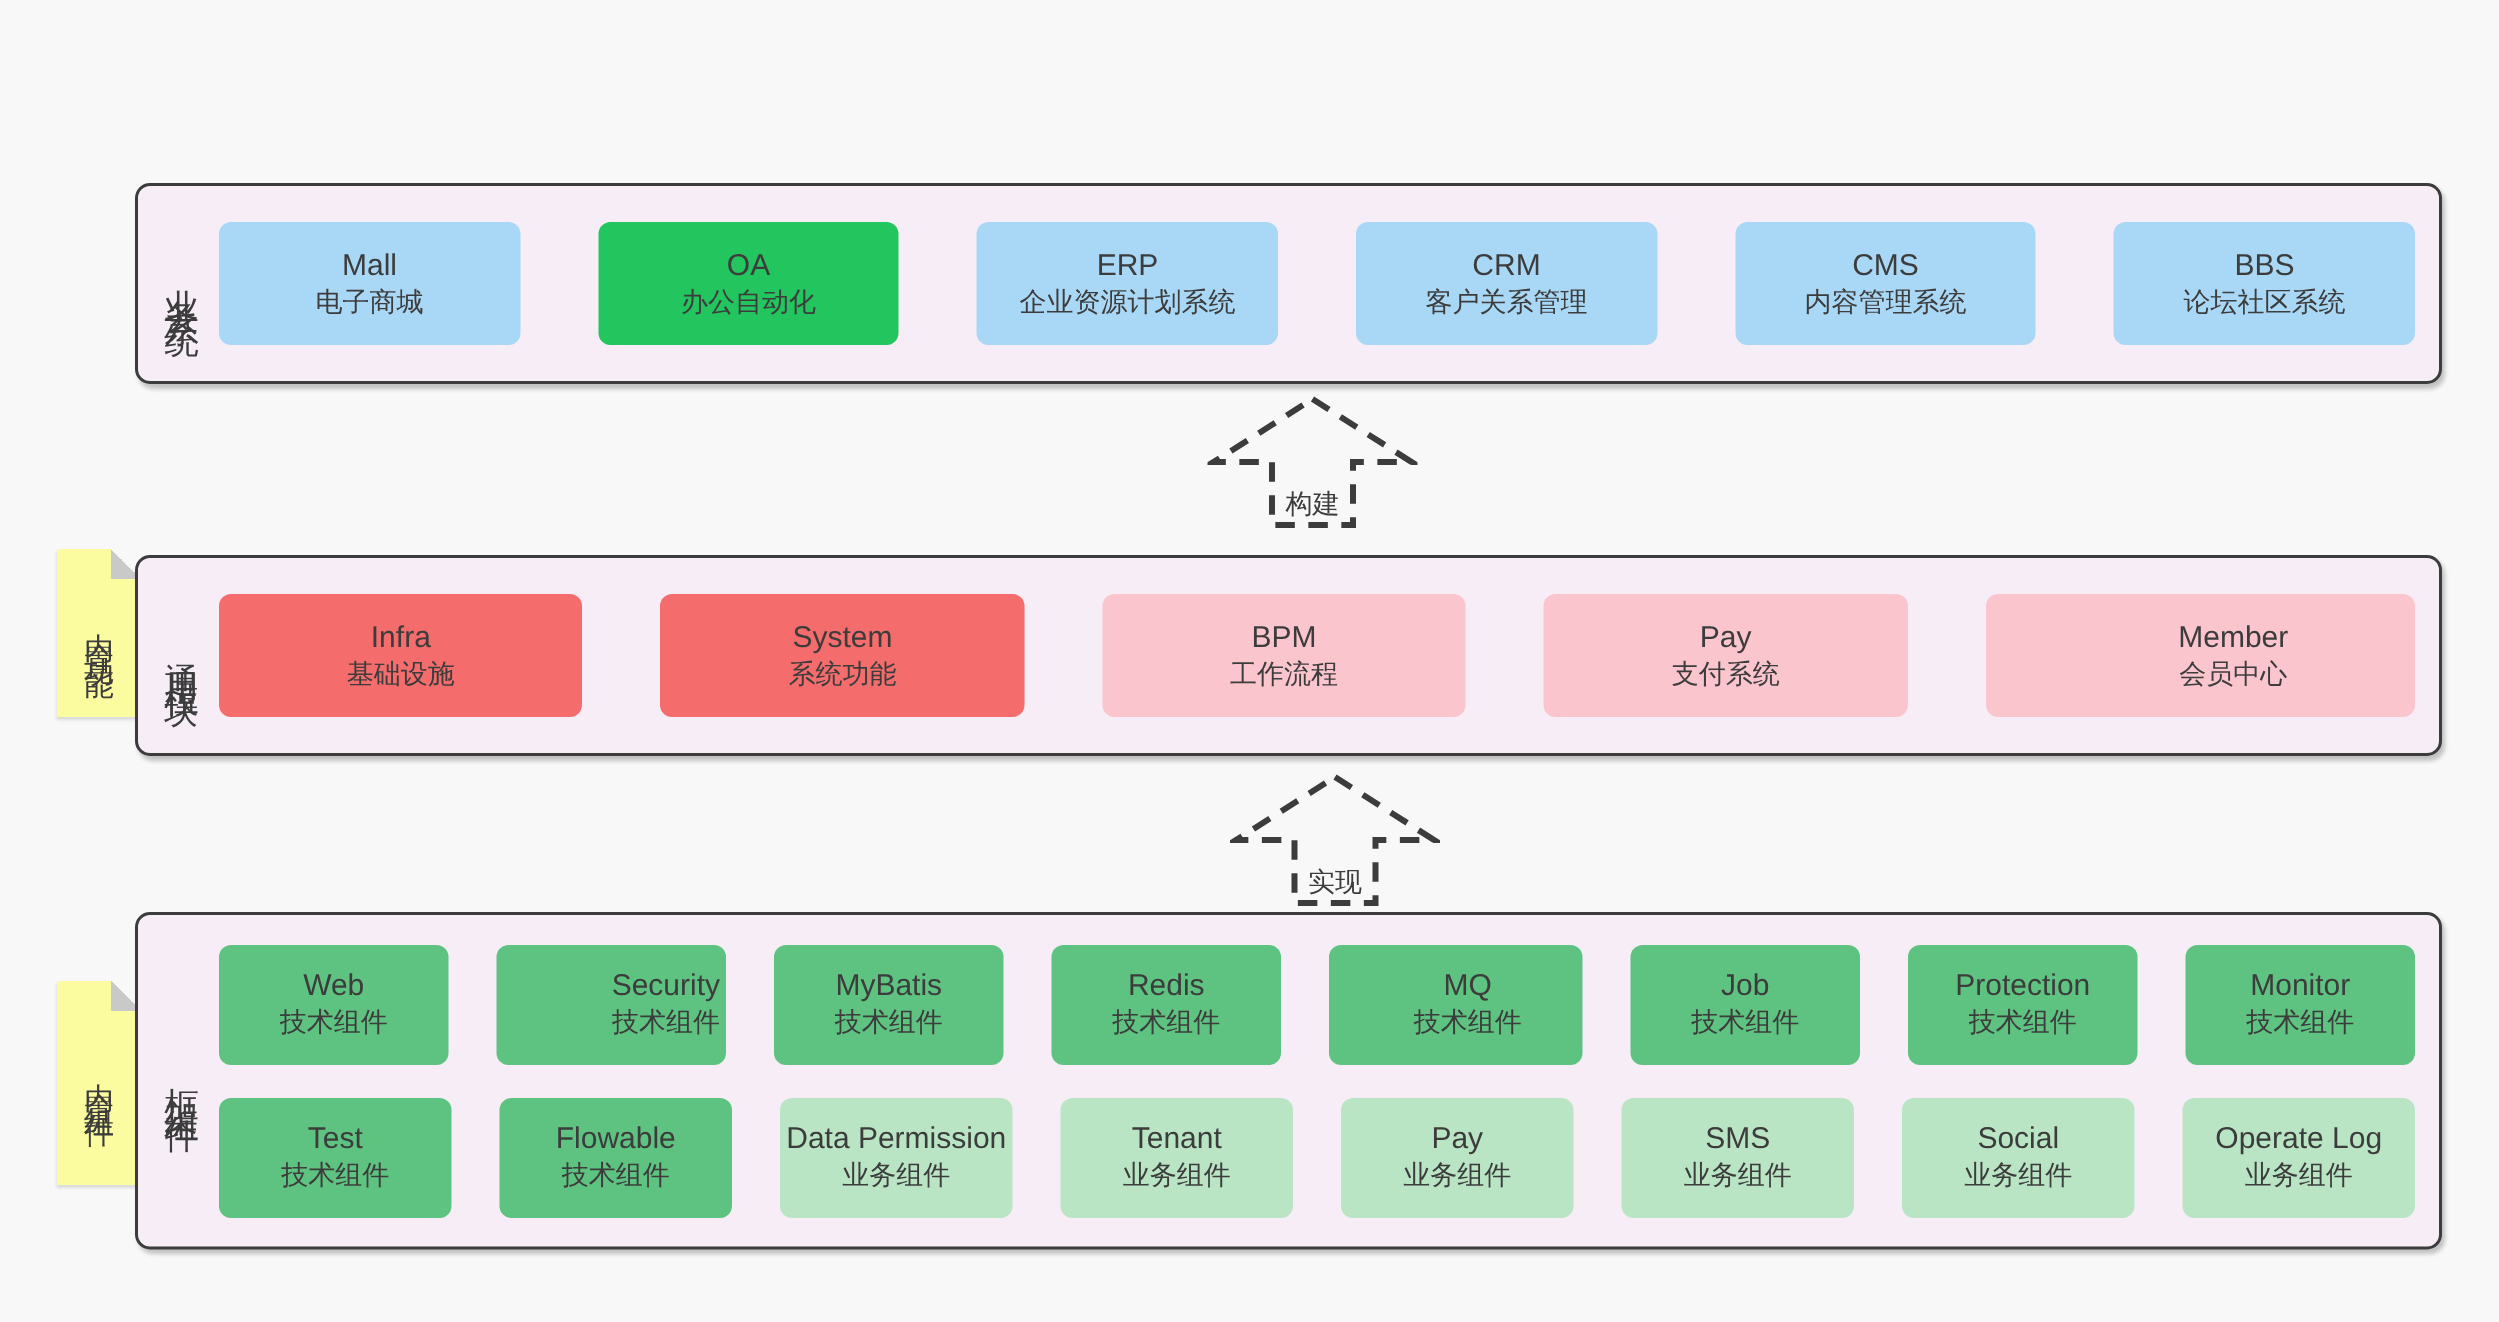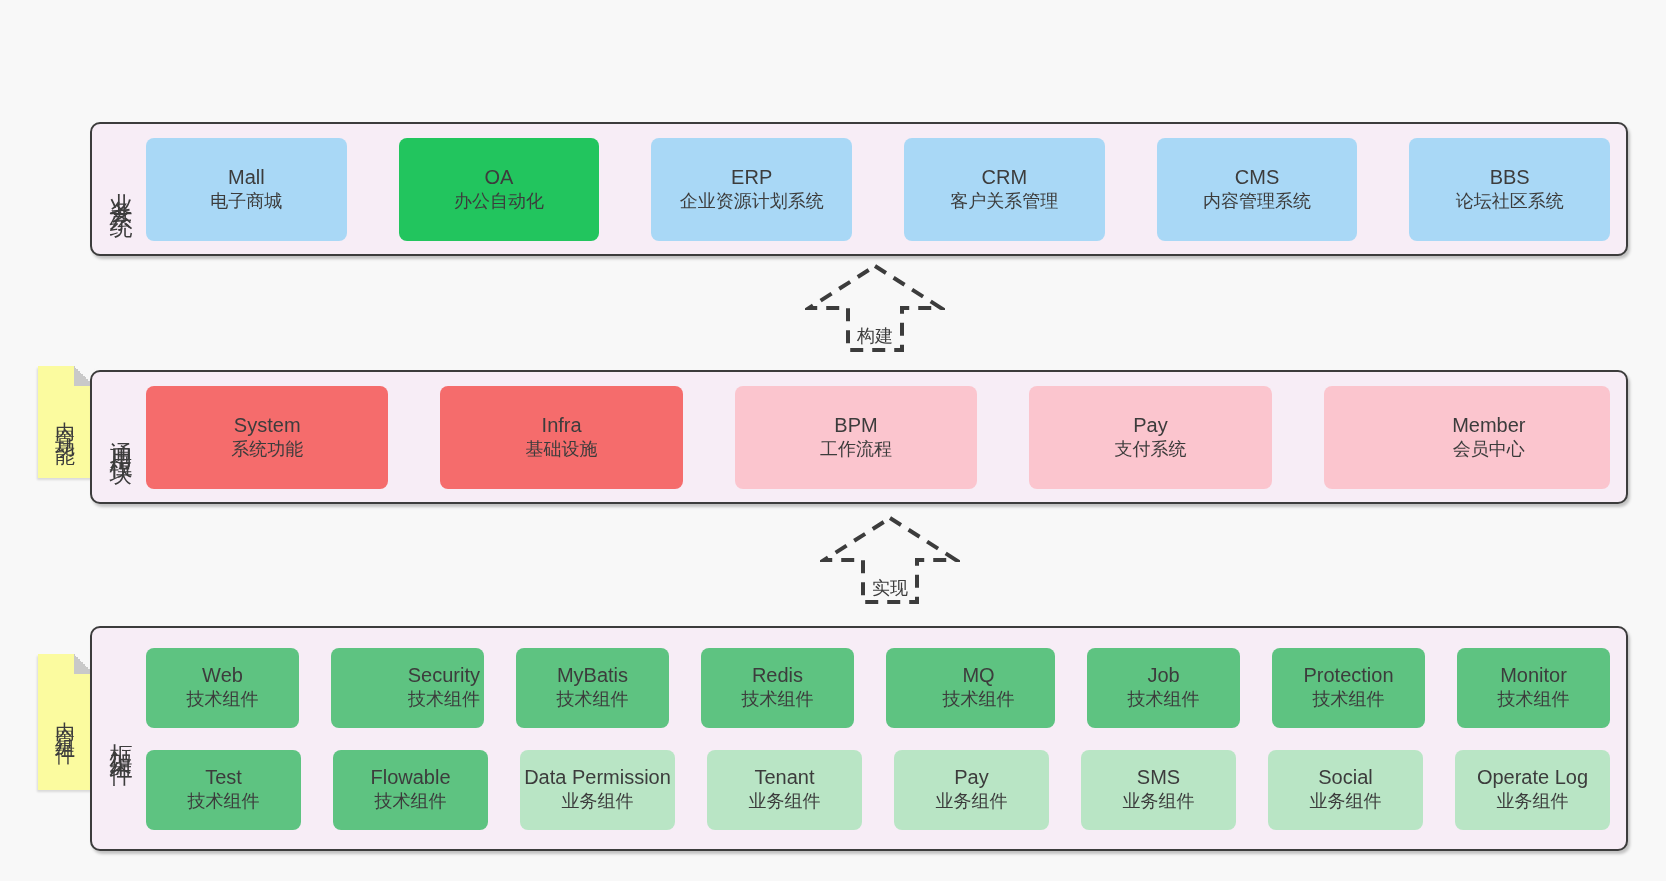--- a/index.html
+++ b/index.html
@@ -24,21 +24,21 @@
     background:var(--c-band_bg,#f7edf6);
     border:2px solid var(--c-border,#3c3c3c);
     border-radius:10px;
     box-shadow:2px 3px 3px rgba(0,0,0,0.22);
     display:flex;
     box-sizing:border-box;
     z-index:1;
   }
   .band-0{top:122px;height:134px;}
   .band-1{top:370px;height:134px;}
-  .band-2{top:626px;height:225px;}
+  .band-2{top:608px;height:225px;}
 
   .band-label{
     width:44px;
     margin-left:8px;
     display:flex;
     align-items:center;
     justify-content:center;
     flex:none;
   }
   .band-label span{
@@ -61,21 +61,21 @@
   .band-2 .box-row{gap:32px;}
 
   .box{
     flex:1;
     border-radius:8px;
     display:flex;
     flex-direction:column;
     align-items:center;
     justify-content:center;
     text-align:center;
-    height:103px;
+    height:82px;
     padding:2px 4px;
     box-sizing:border-box;
   }
   .band-2 .box{height:80px;}
   .box-title{font-size:20px;line-height:1.25;color:var(--c-text,#3c3c3c);}
   .box-sub{font-size:18px;line-height:1.3;color:var(--c-text,#3c3c3c);}
 
   
   .sticky{
     position:absolute;
@@ -178,26 +178,26 @@
     <span class="sticky-fold"></span>
     <span class="sticky-text">内置功能</span>
   </div>
   <section class="band band-1">
     <div class="band-label">
       <span>通用模块</span>
     </div>
     <div class="rows">
         <div class="box-row">
           <div class="box" style="background: rgb(245, 108, 108);">
+            <div class="box-title">Infra</div>
+            <div class="box-sub">基础设施</div>
+          </div>
+          <div class="box" style="background: rgb(245, 108, 108);">
             <div class="box-title">System</div>
             <div class="box-sub">系统功能</div>
-          </div>
-          <div class="box" style="background: rgb(245, 108, 108);">
-            <div class="box-title">Infra</div>
-            <div class="box-sub">基础设施</div>
           </div>
           <div class="box" style="background: rgb(251, 197, 206);">
             <div class="box-title">BPM</div>
             <div class="box-sub">工作流程</div>
           </div>
           <div class="box" style="background: rgb(251, 197, 206);">
             <div class="box-title">Pay</div>
             <div class="box-sub">支付系统</div>
           </div>
           <div class="box" style="background: rgb(251, 197, 206); padding-left: 48px;">

